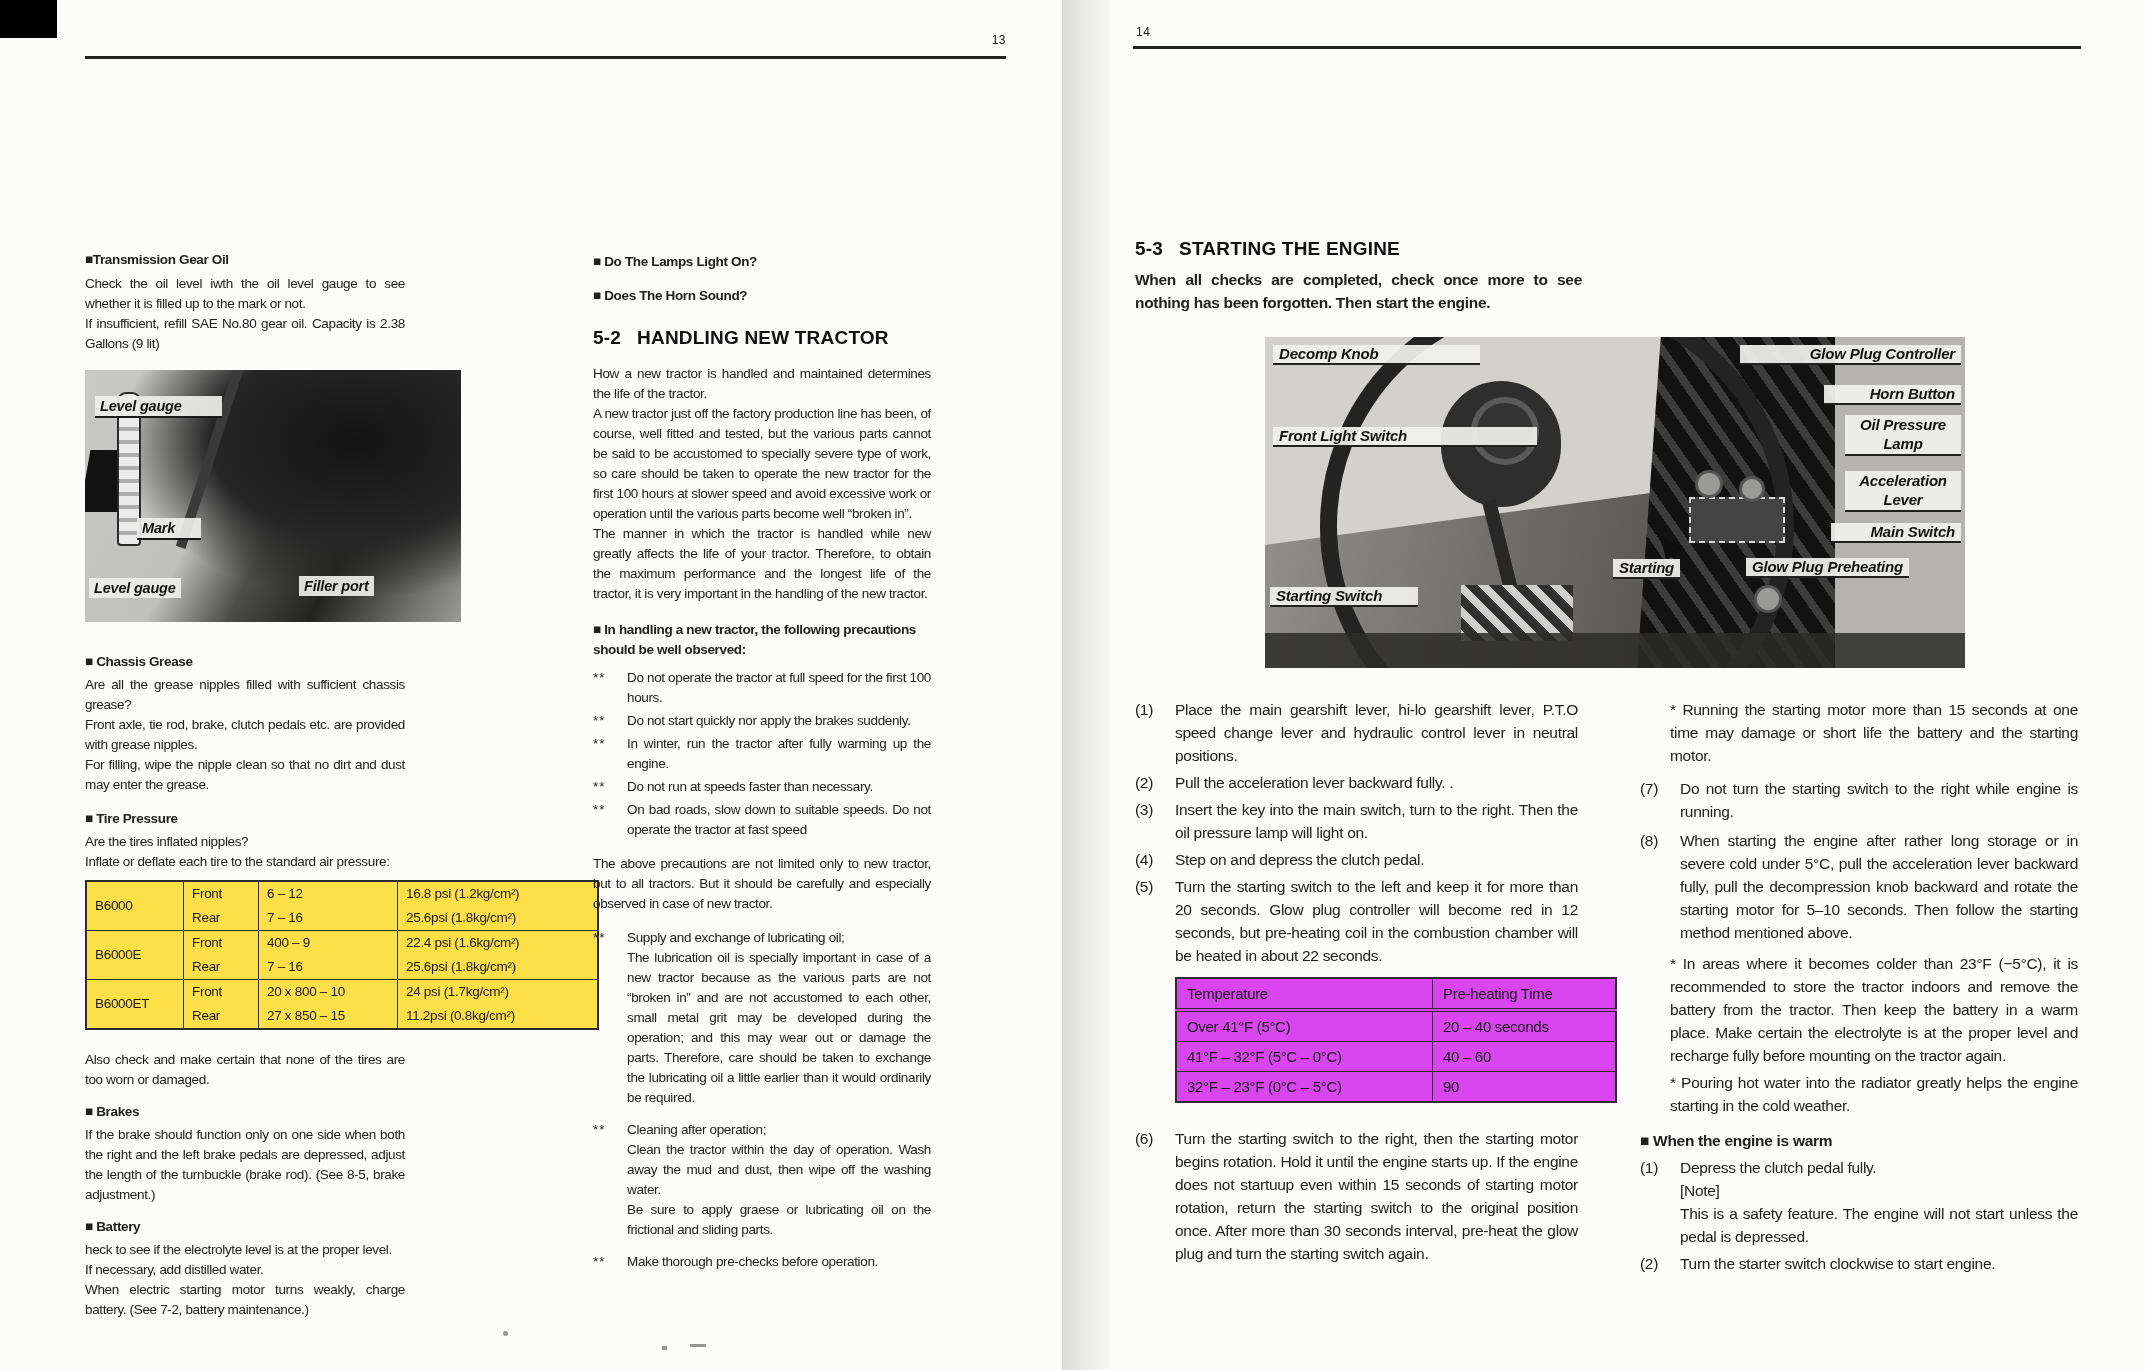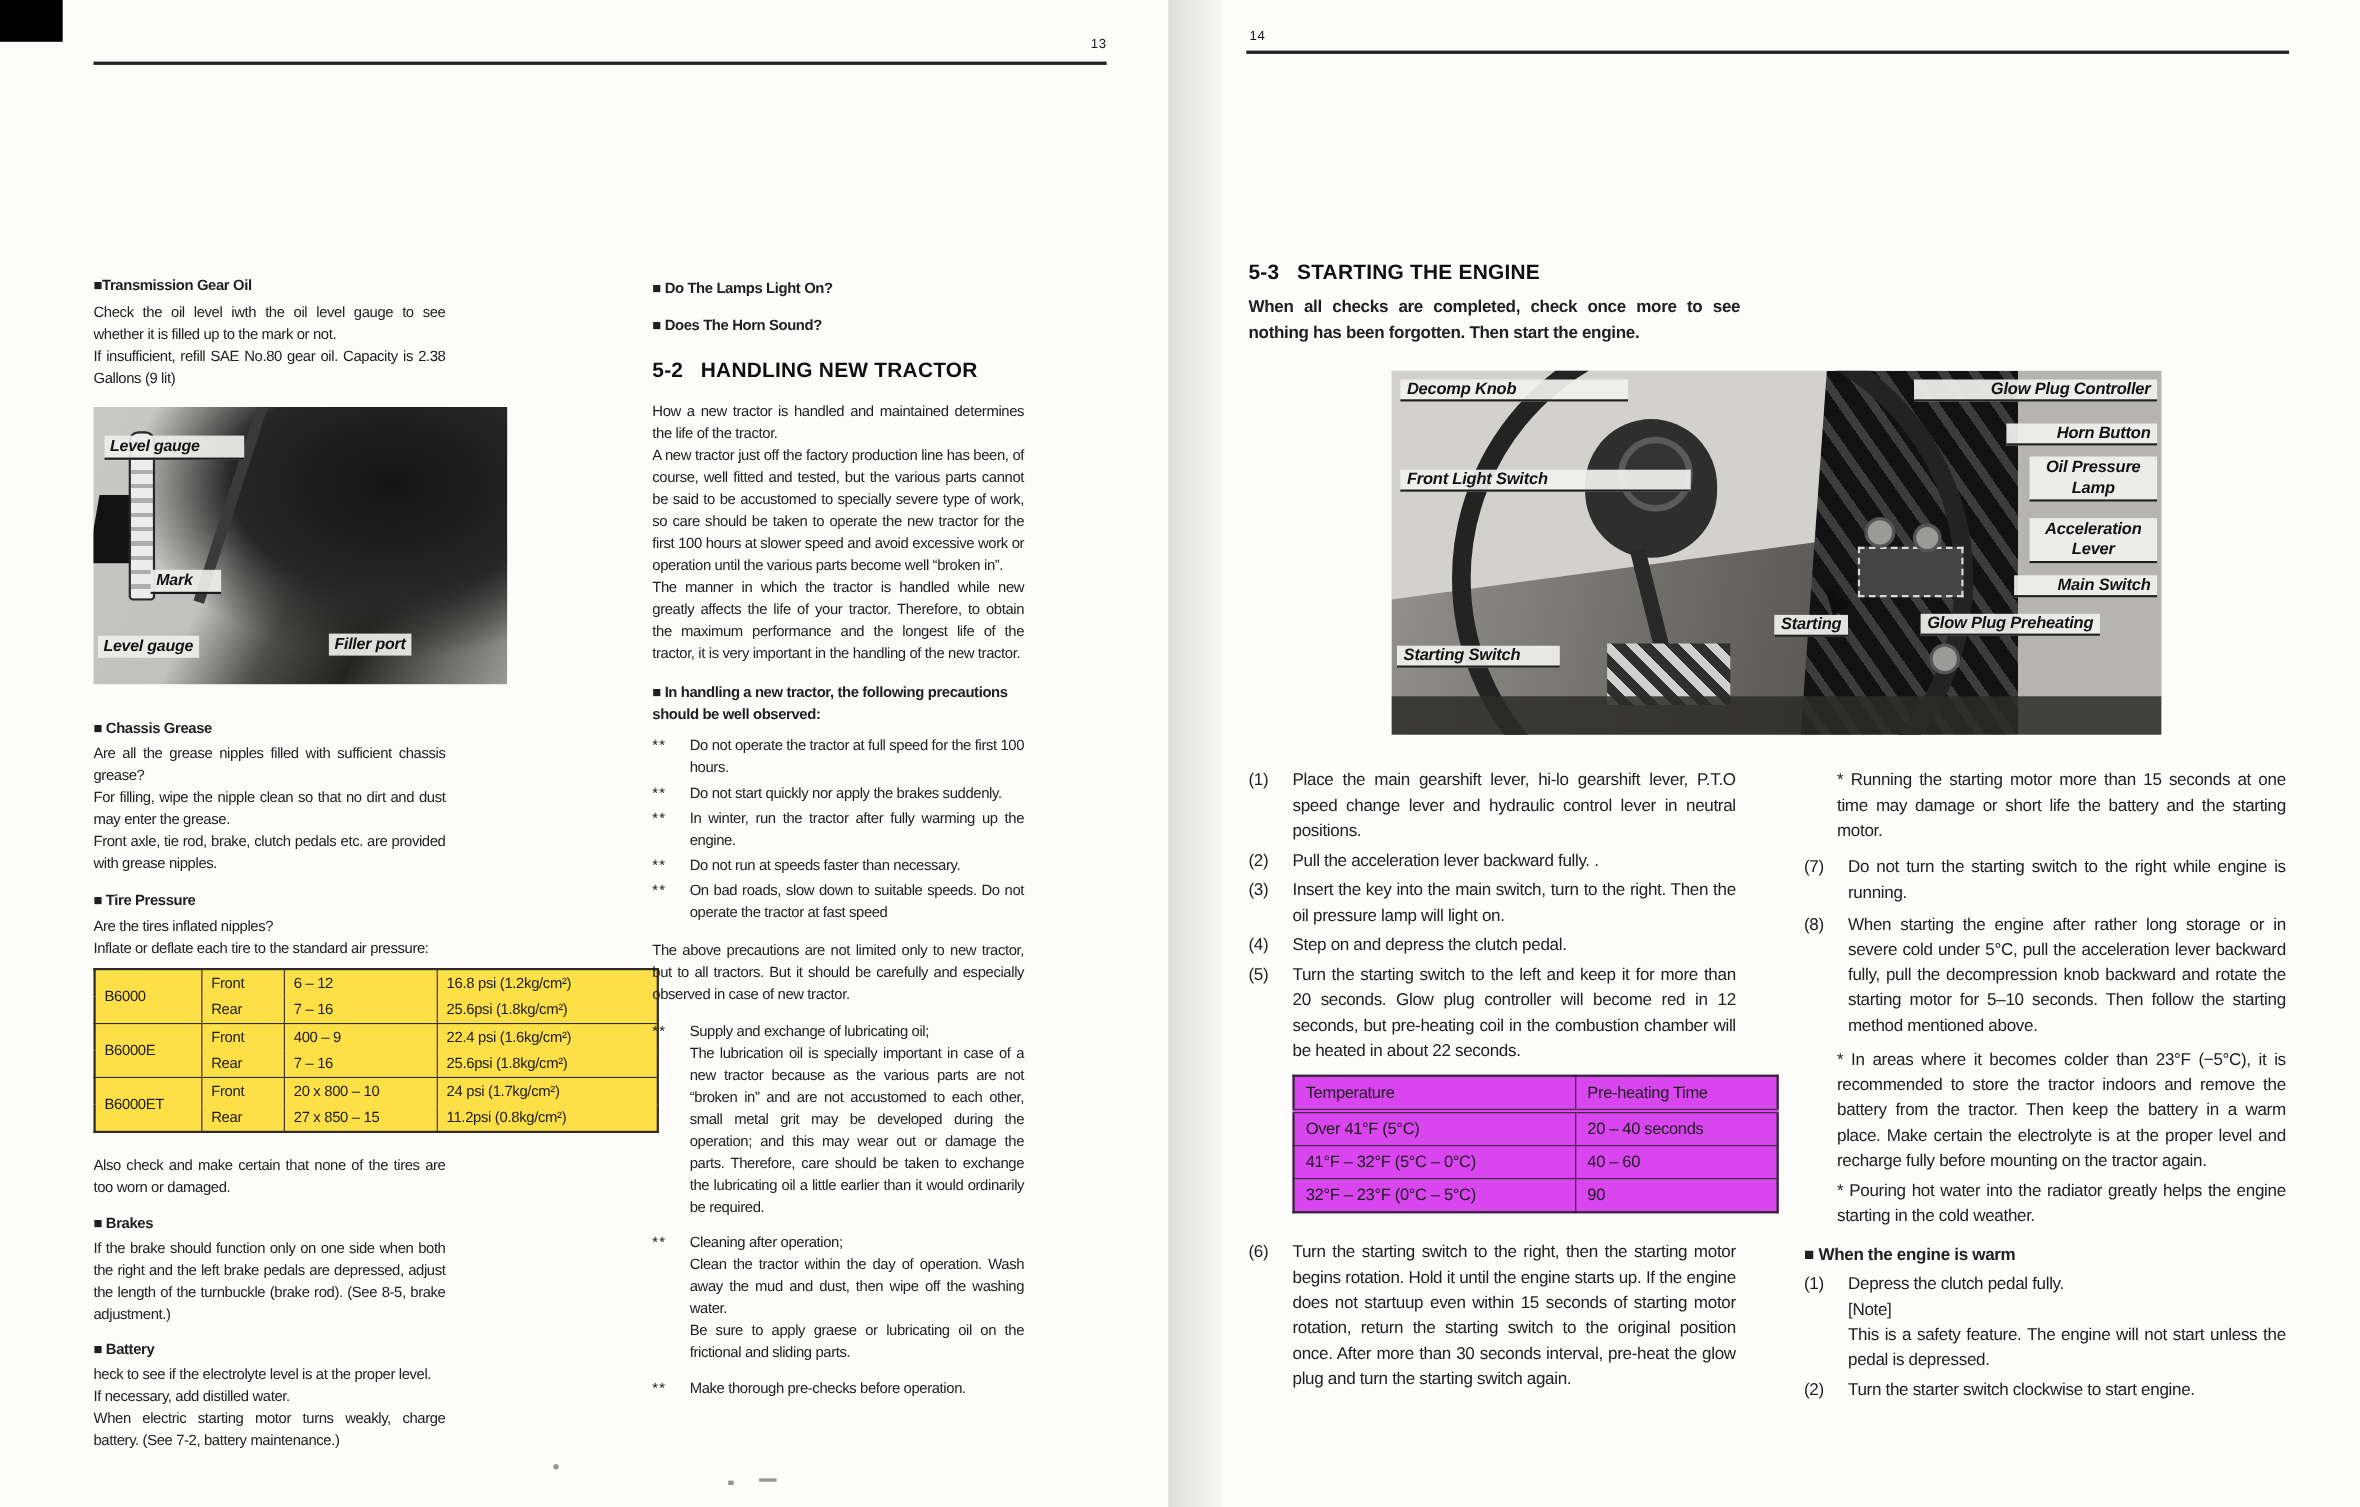--- a/index.html
+++ b/index.html
@@ -107,22 +107,22 @@
     <div class="ph-stick"></div>
     <div class="ph-rod"></div>
     <span class="plabel" style="left:10px;top:26px;border-bottom:2px solid #1a1a1a;padding-right:40px;">Level gauge</span>
     <span class="plabel" style="left:52px;top:148px;border-bottom:2px solid #1a1a1a;padding-right:26px;">Mark</span>
     <span class="plabel" style="left:4px;top:208px;">Level gauge</span>
     <span class="plabel" style="left:214px;top:206px;">Filler port</span>
   </div>
 
   <div class="bhead mt30 mb3">■ Chassis Grease</div>
   <div>Are all the grease nipples filled with sufficient chassis grease?</div>
+  <div>Front axle, tie rod, brake, clutch pedals etc. are provided with grease nipples.</div>
   <div>For filling, wipe the nipple clean so that no dirt and dust may enter the grease.</div>
-  <div>Front axle, tie rod, brake, clutch pedals etc. are provided with grease nipples.</div>
 
   <div class="bhead mt14 mb3">■ Tire Pressure</div>
   <div>Are the tires inflated nipples?</div>
   <div>Inflate or deflate each tire to the standard air pressure:</div>
 
   <table class="tire-table">
     <tbody>
       <tr class="sub-top">
         <td class="model" rowspan="2">B6000</td>
         <td class="pos">Front</td>

